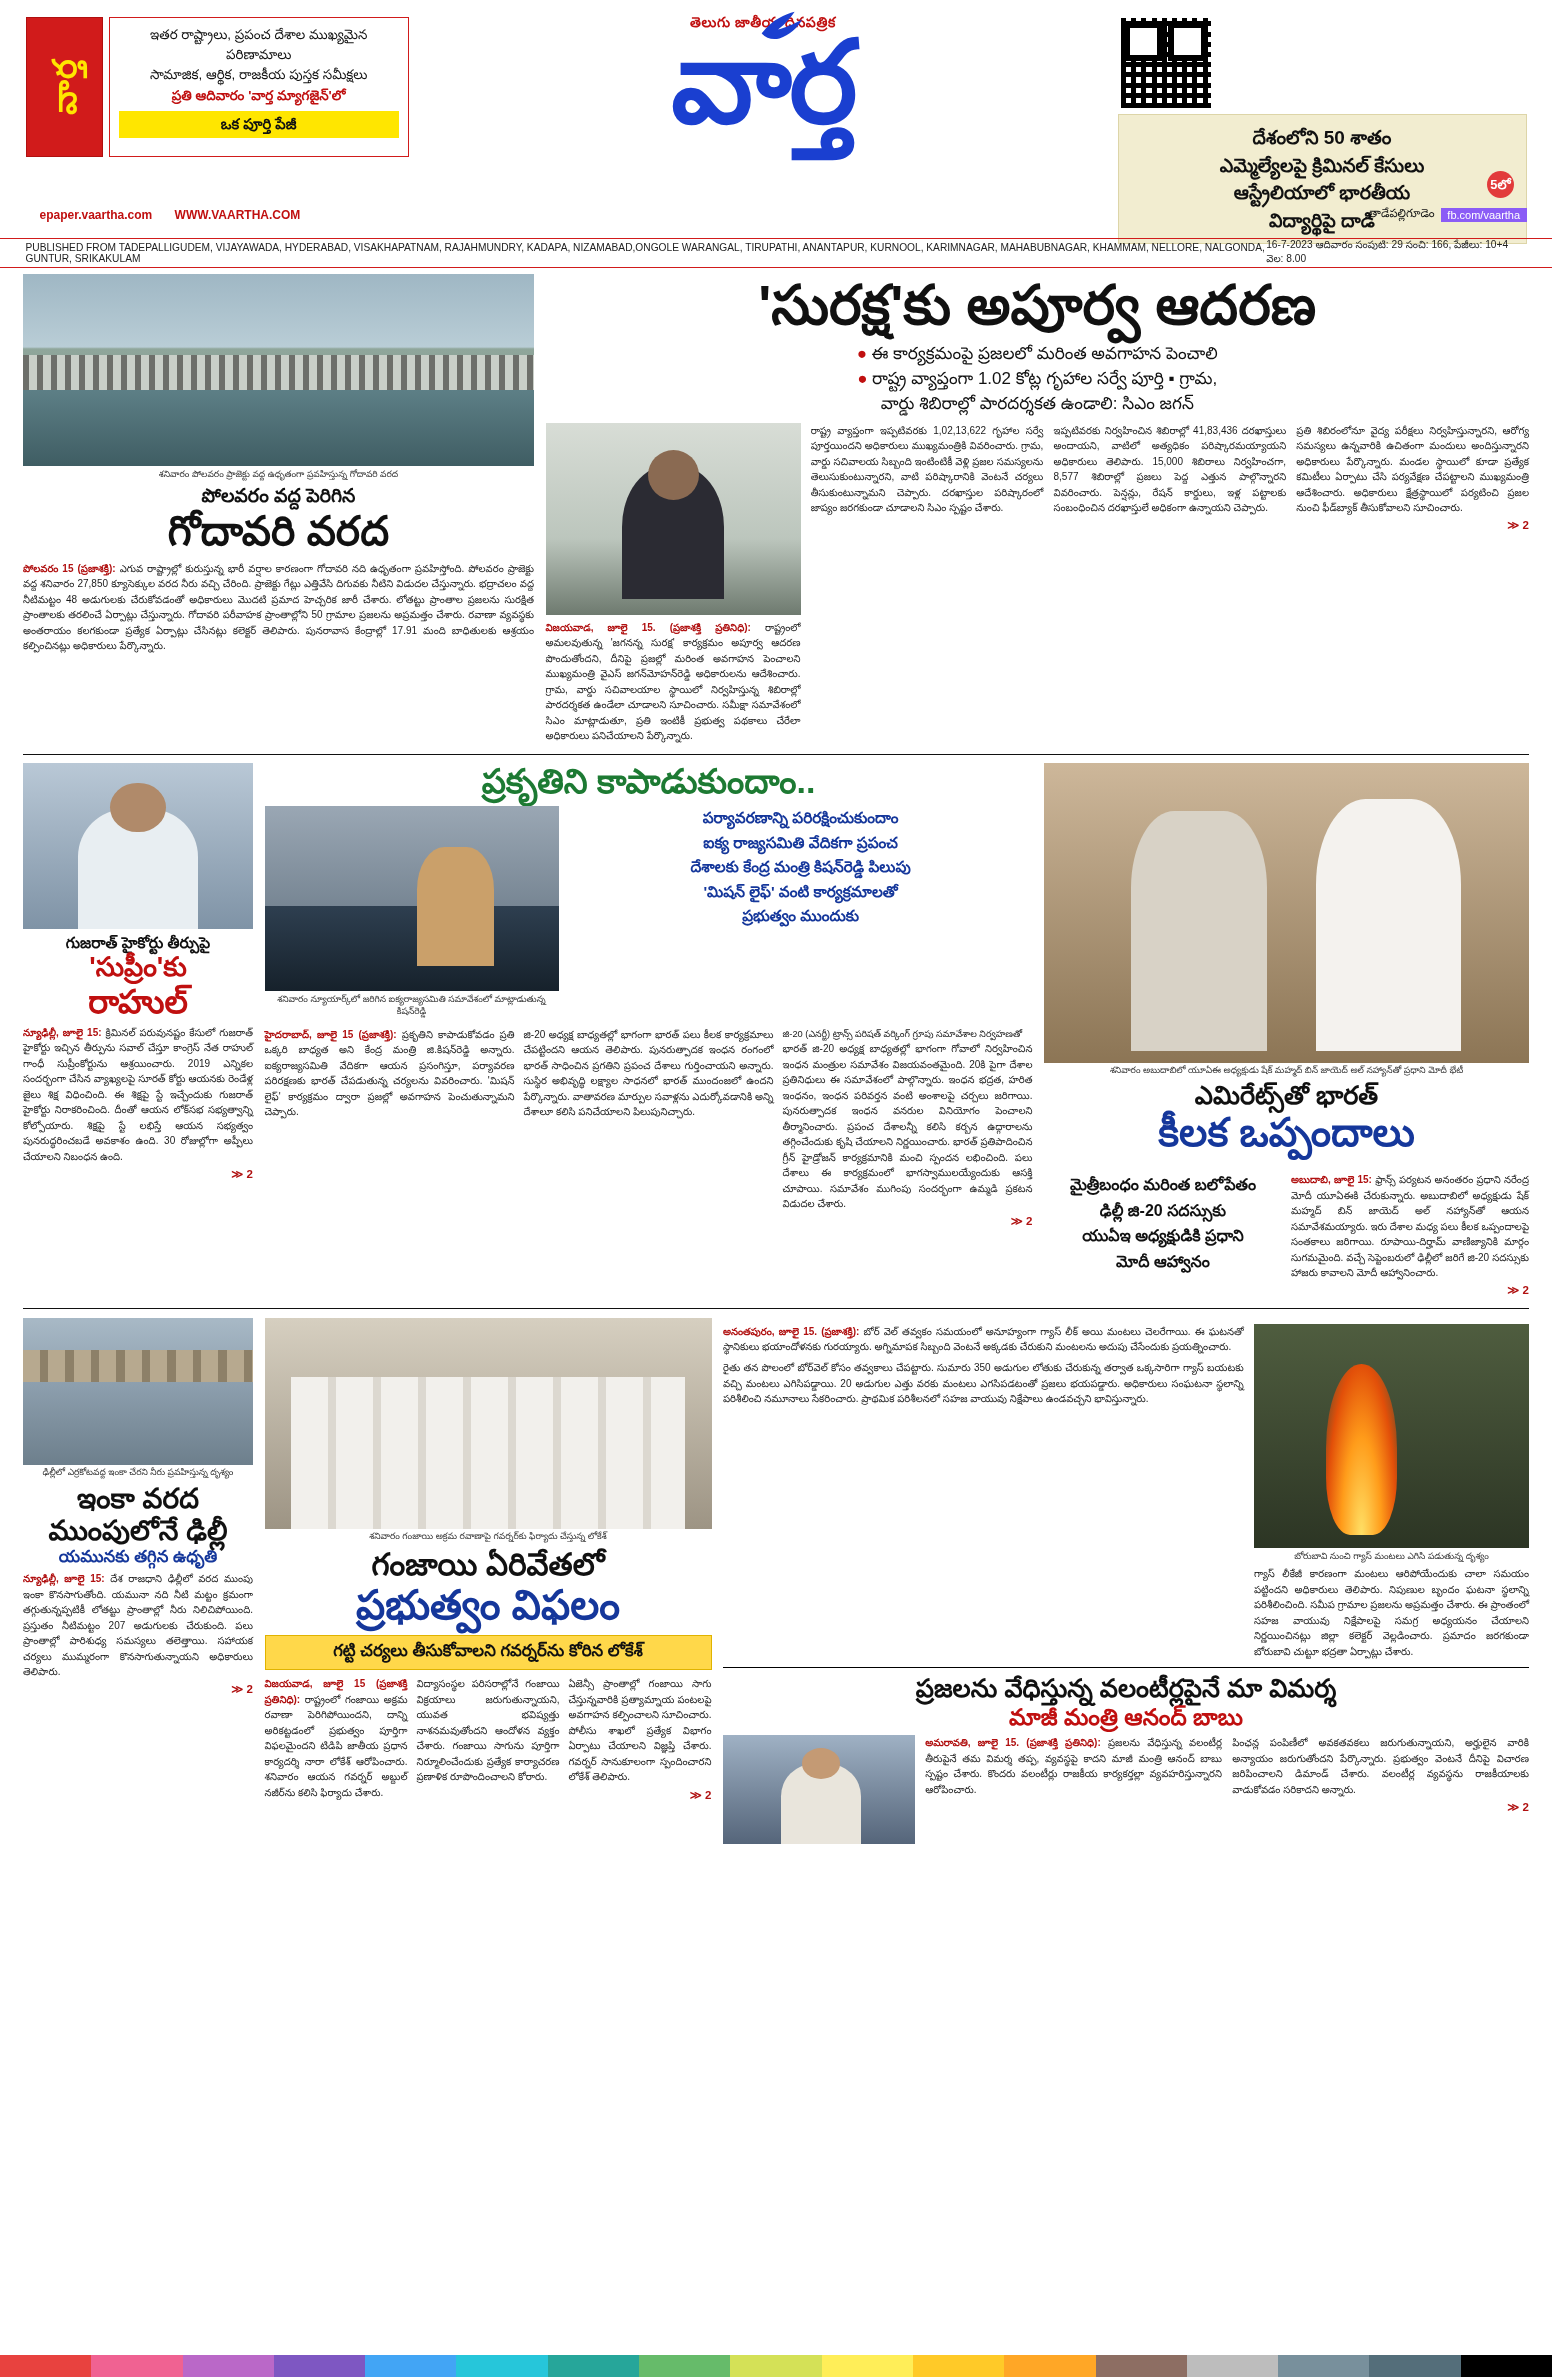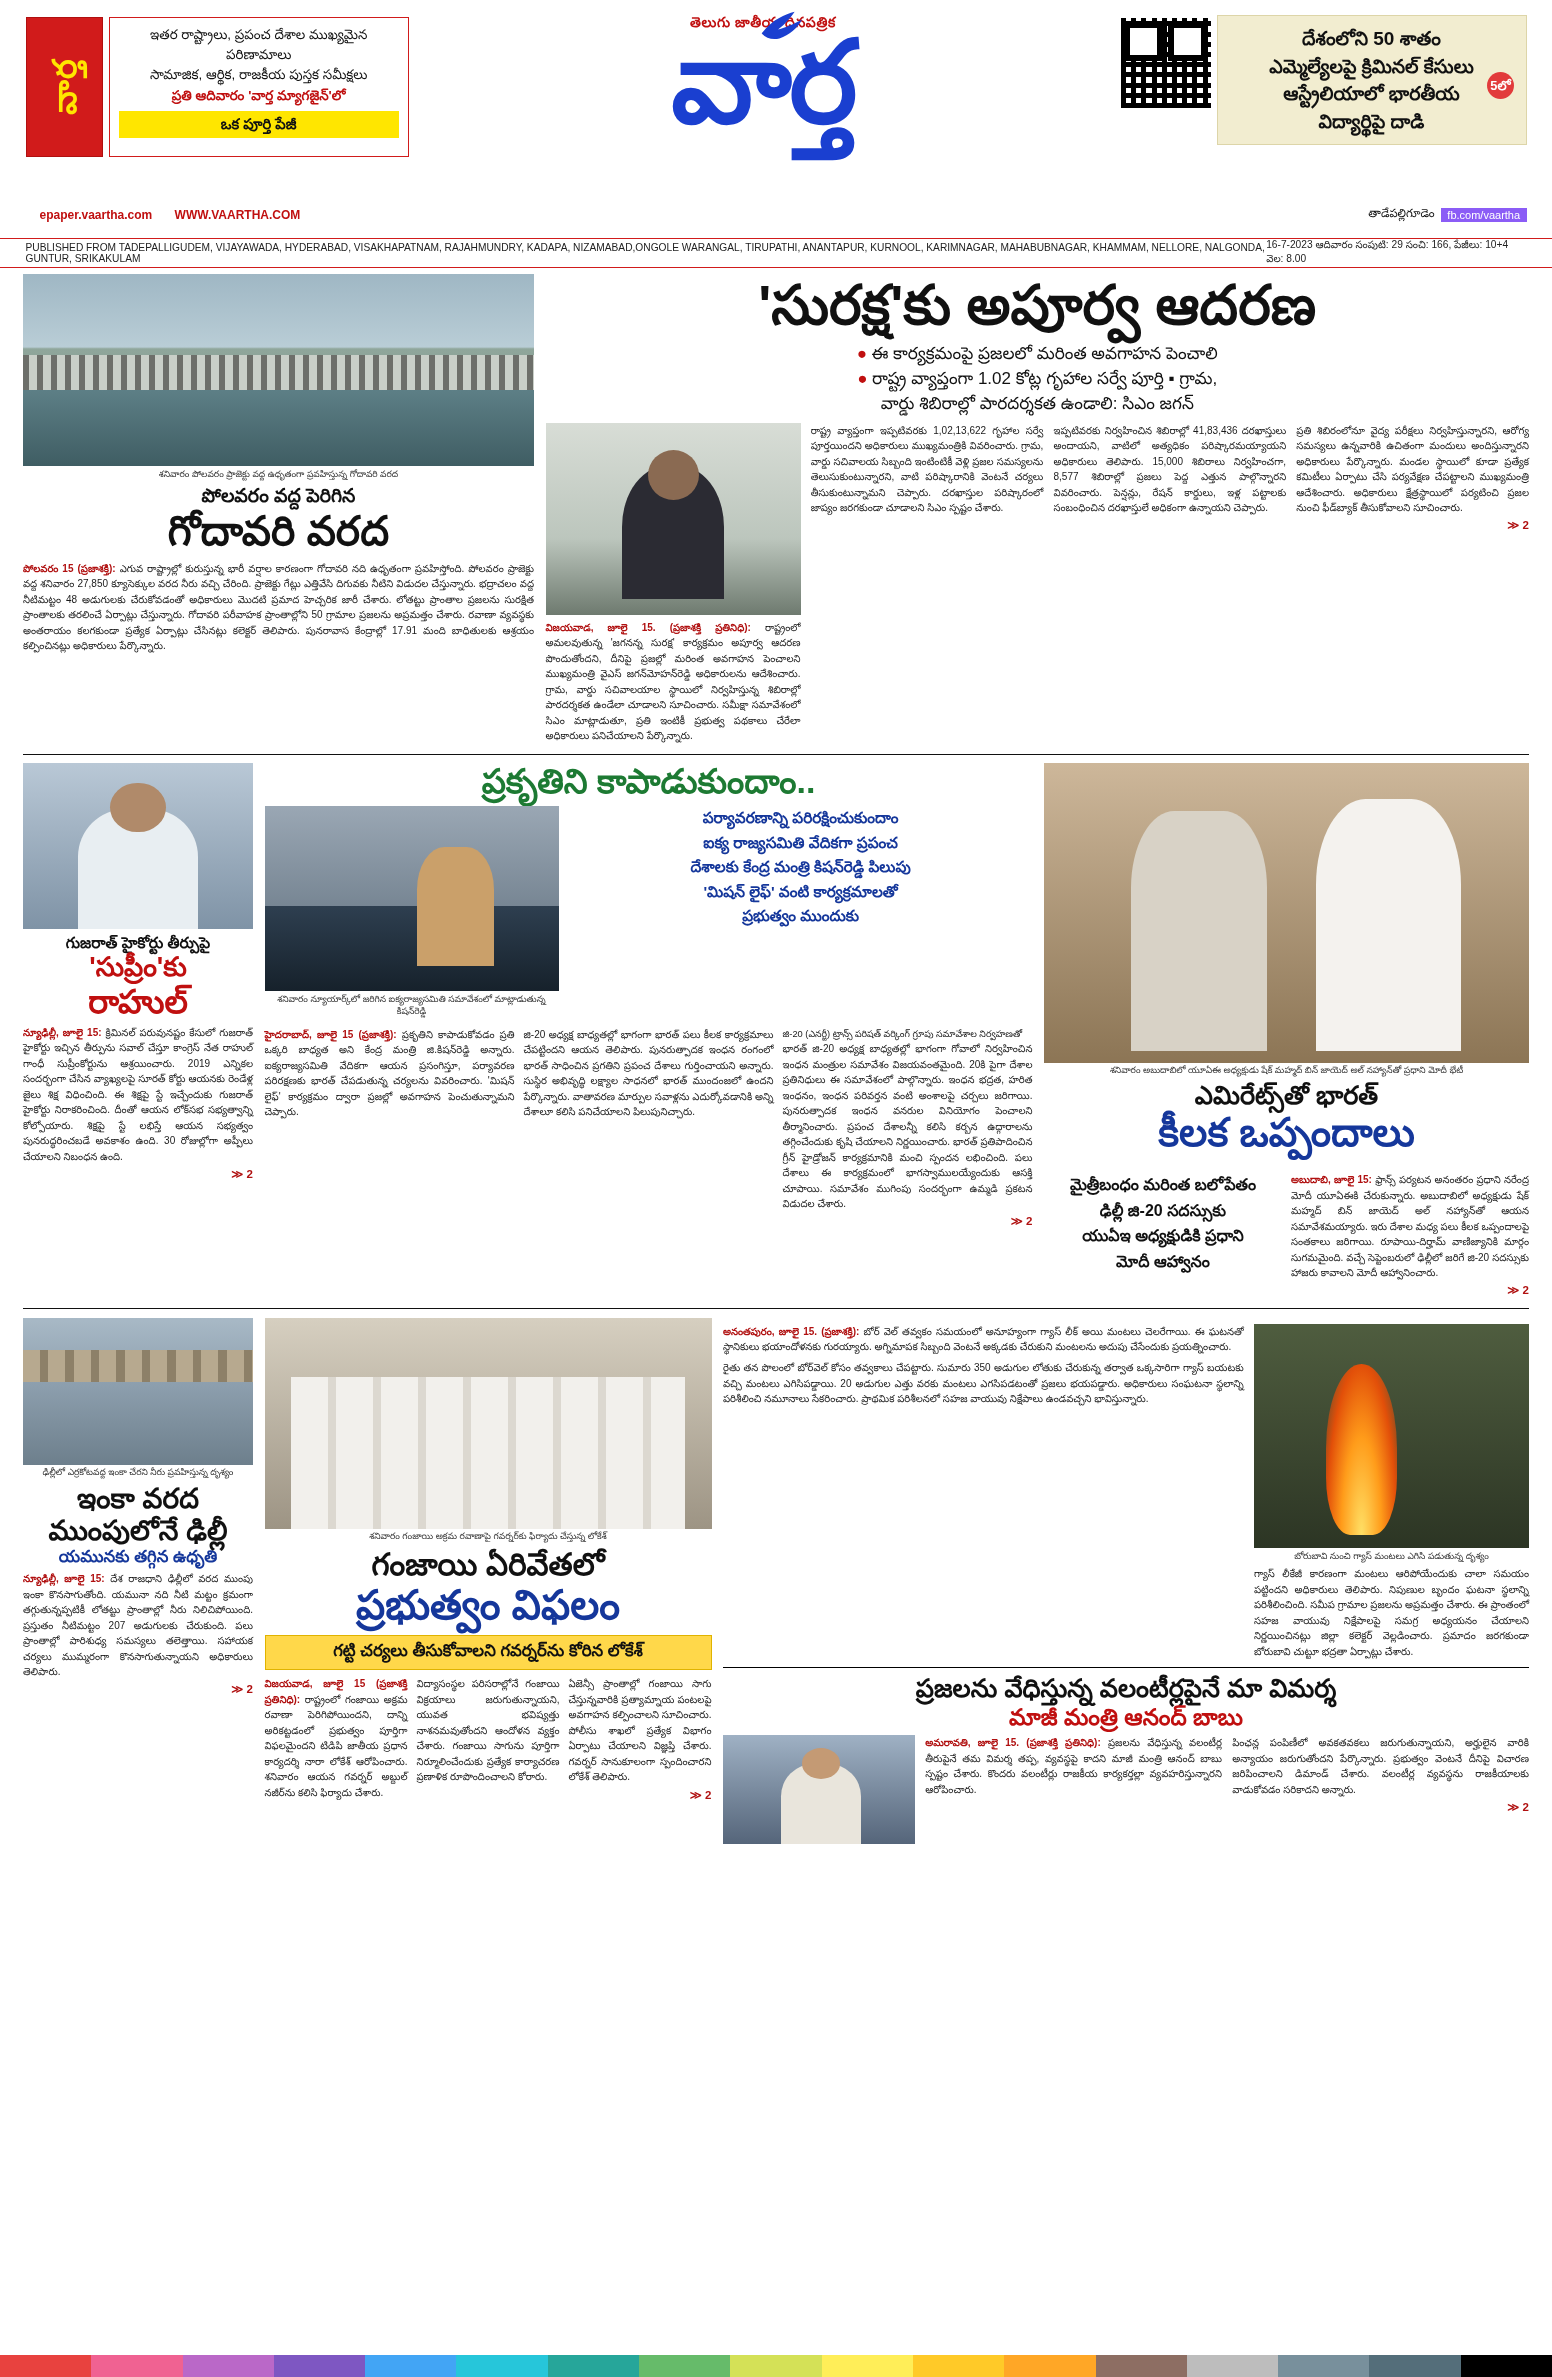--- a/index.html
+++ b/index.html
@@ -91,20 +91,21 @@
     top: -2.6px; left: 50%;
     transform: translateX(-6.4px);
     width: 57px; height: 38px;
   }
 
   .mh-right {
     width: 409px;
     display: flex;
     gap: 3px;
     padding-top: 5.1px;
+    flex-direction: column;
   }
   .qr {
     width: 96px; height: 96px;
     background:
       repeating-linear-gradient(0deg,#000 0 5.1px,#fff 5.1px 10.2px),
       repeating-linear-gradient(90deg,#000 0 5.1px,#fff 5.1px 10.2px);
     background-blend-mode: multiply;
     border: 3.8px solid #fff;
     position: relative;
     flex: none;

